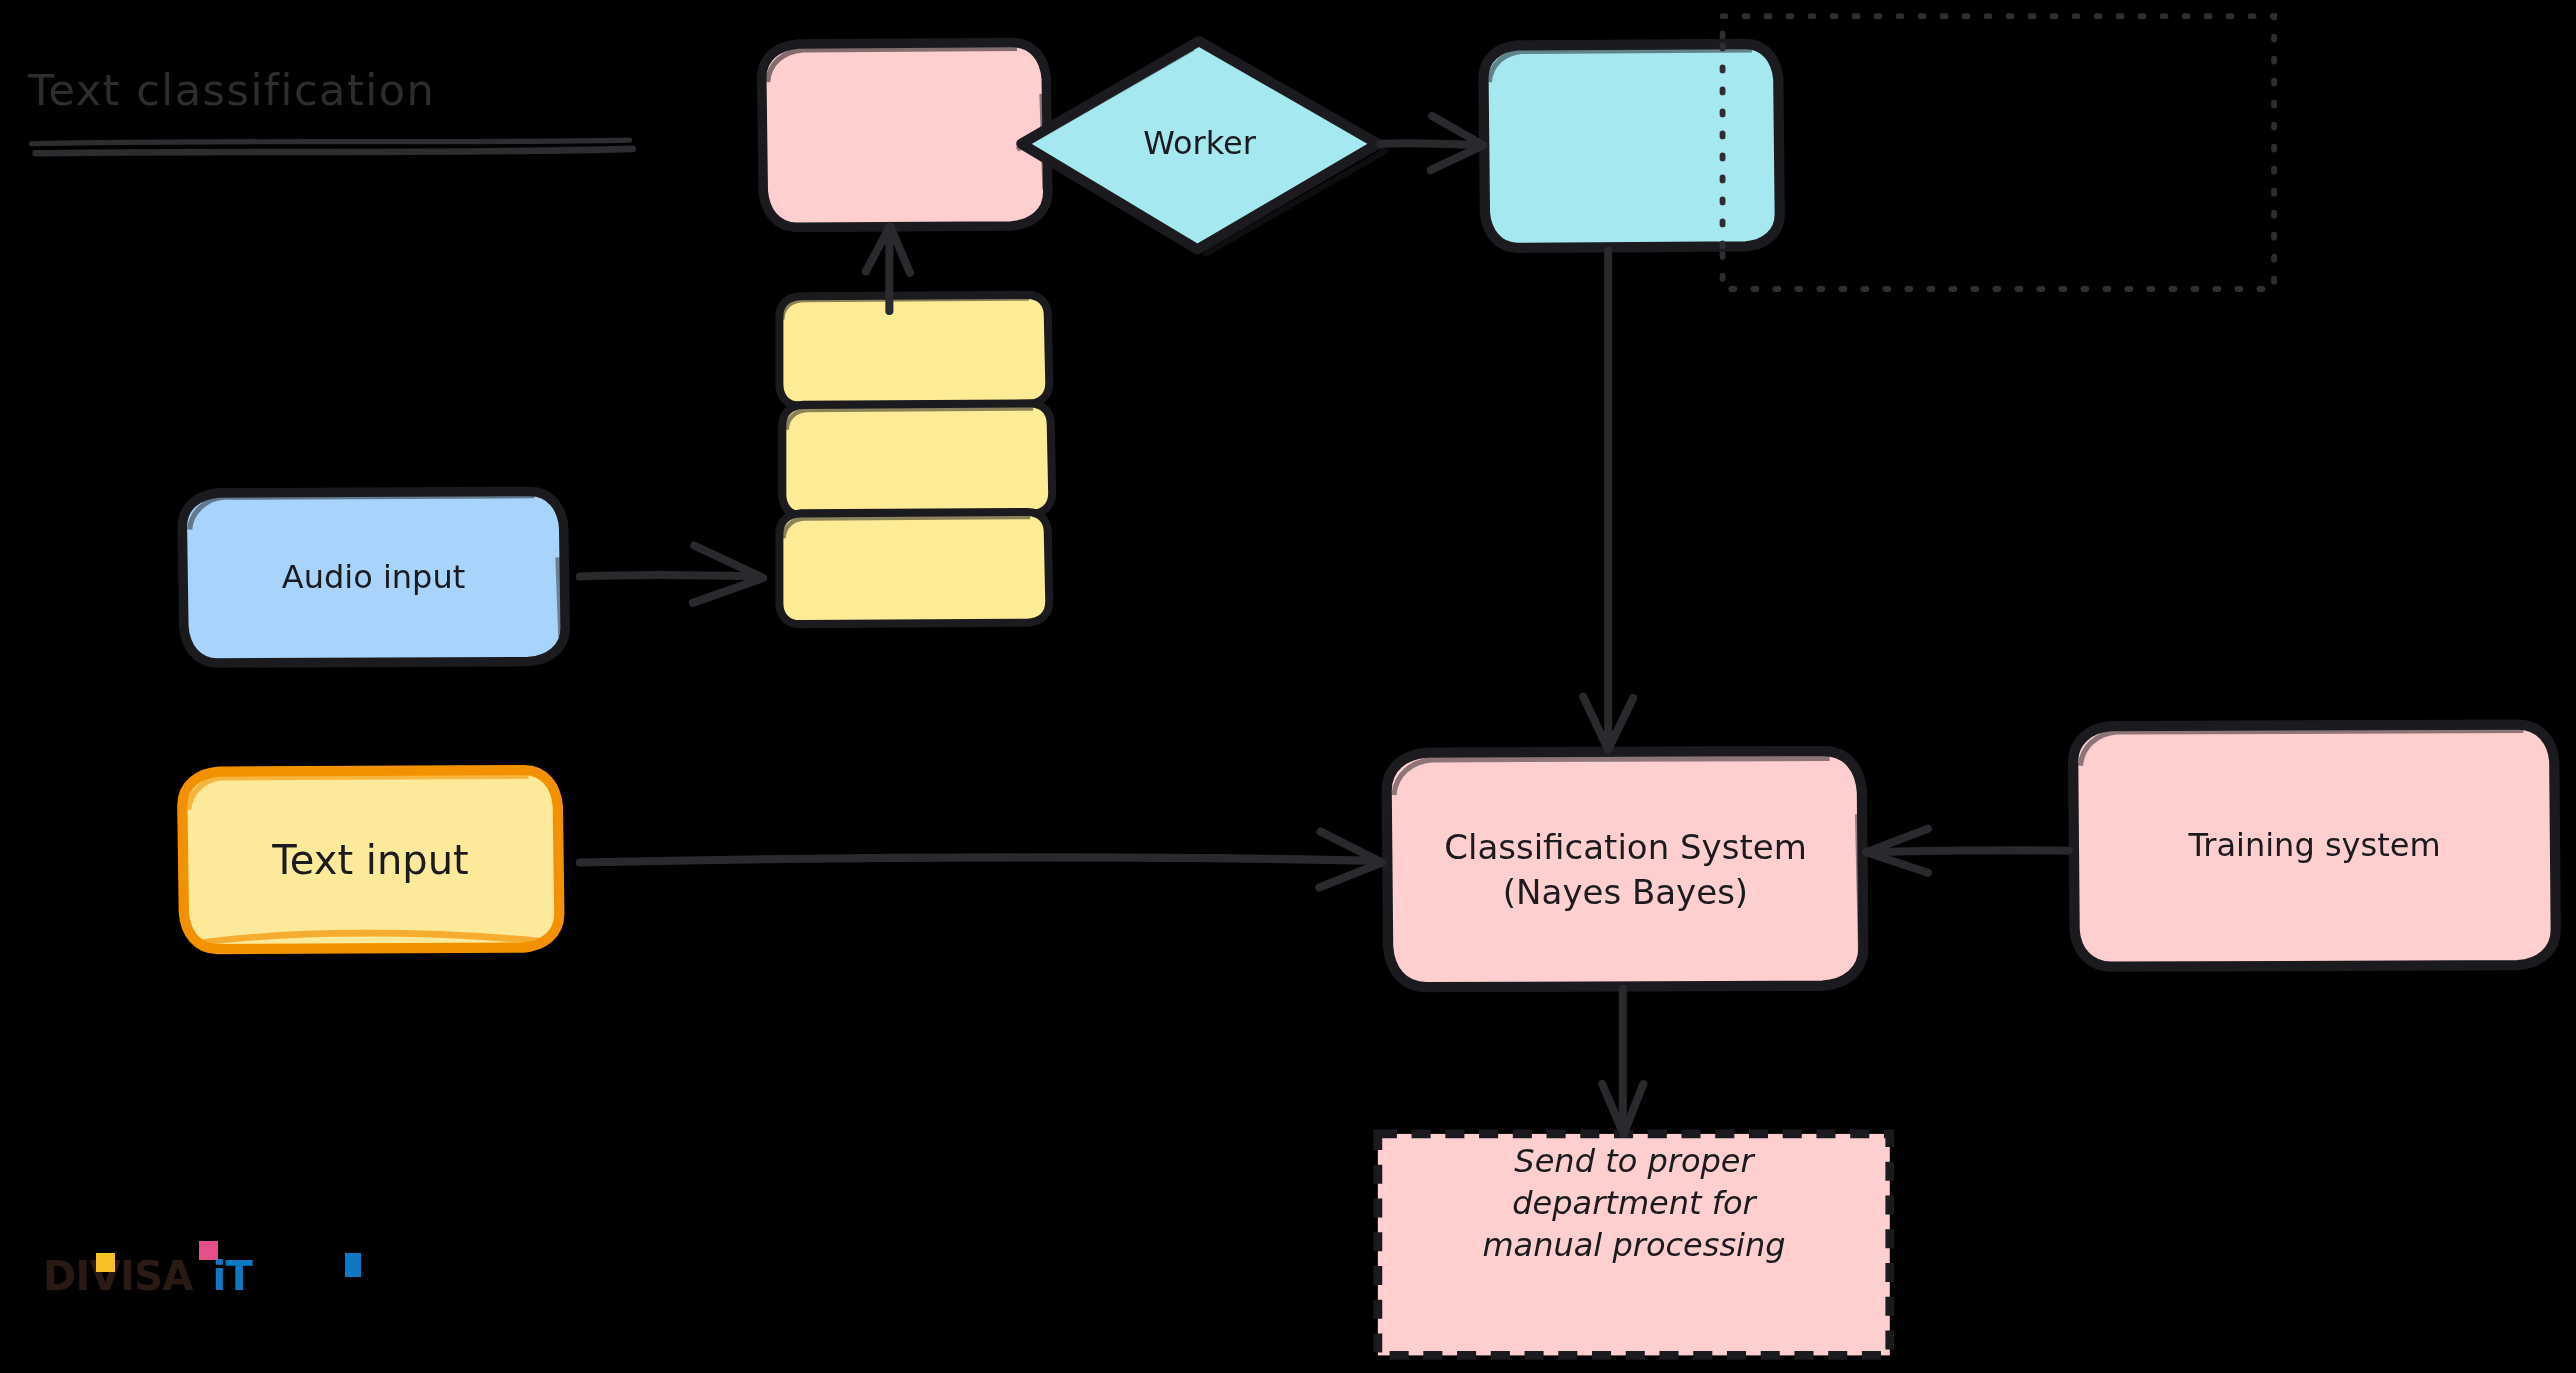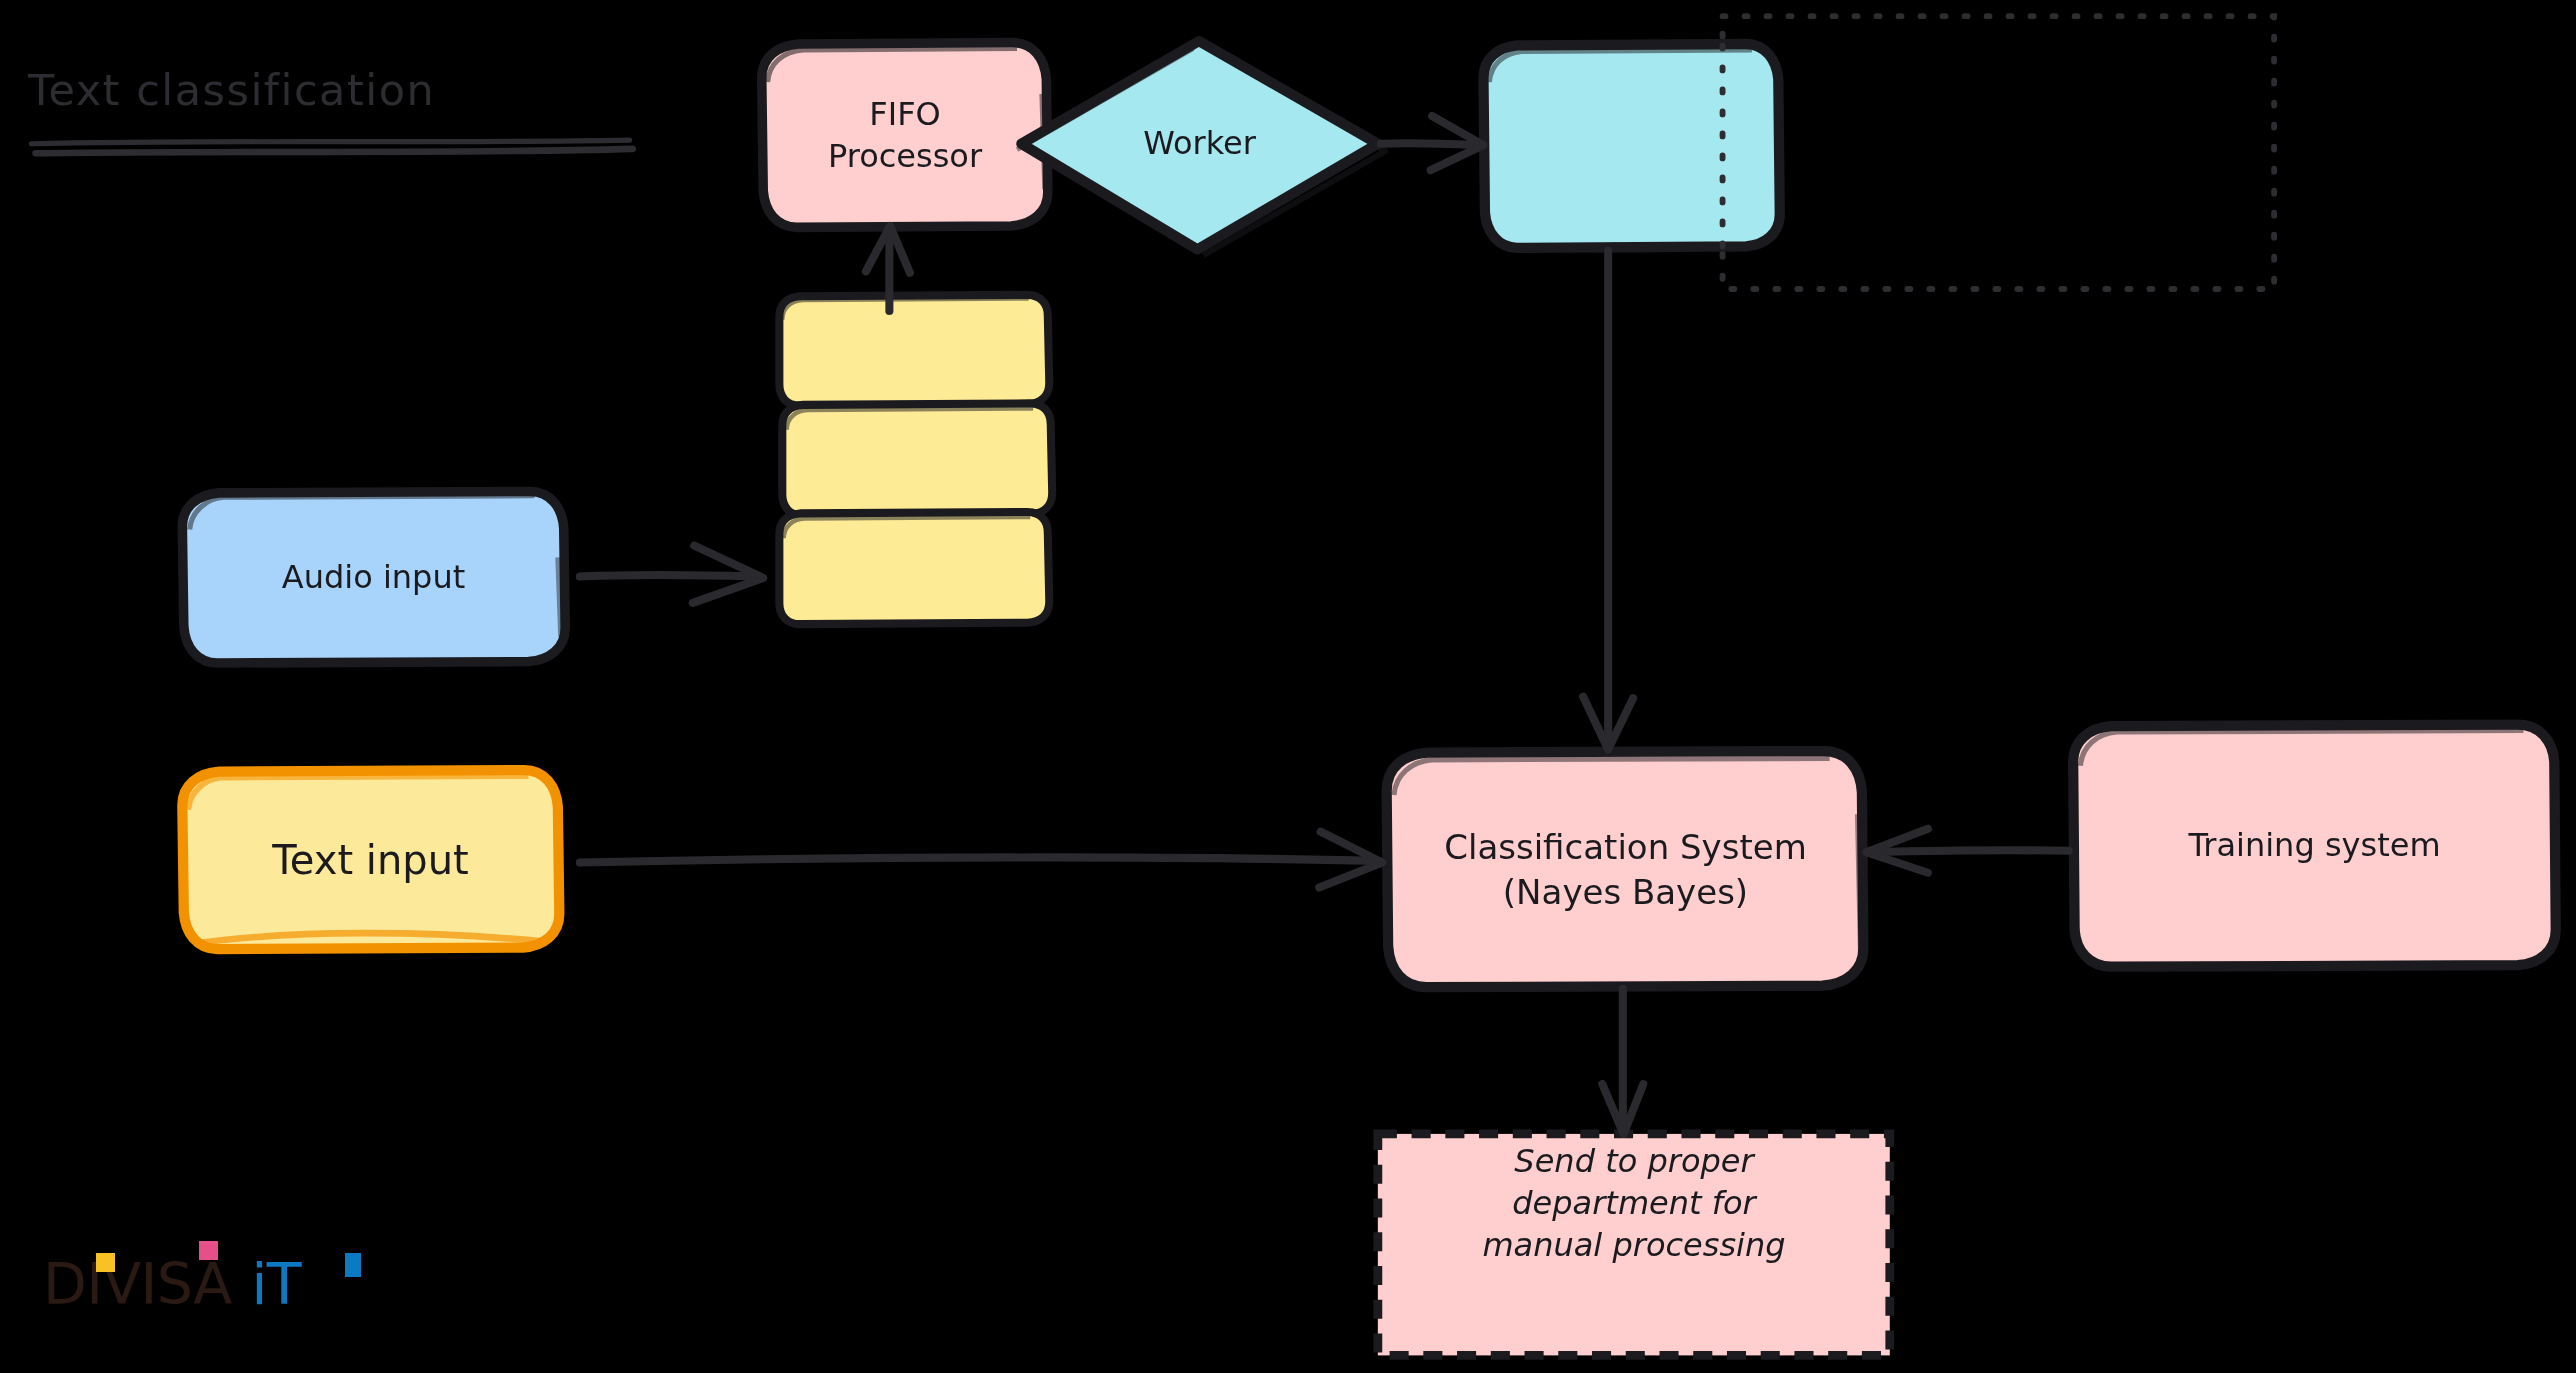--- a/index.html
+++ b/index.html
@@ -26,21 +26,21 @@
 
   
   #azure-label{
     position:absolute;left:1906px;top:90px;width:382px;
     font-size:32px;color:#3a3a3e;line-height:1.5;text-align:left;
     white-space:pre-line;
   }
 
   
   #logo{position:absolute;left:43px;top:1256px;}
-  #logo .word{font-size:57px;font-weight:normal;letter-spacing:-0.7px;line-height:1;}
+  #logo .word{font-size:40px;font-weight:bold;letter-spacing:-0.7px;line-height:1;}
   #logo .divisa{color:#2b1a14;}
   #logo .it{color:#0b7ac2;margin-left:20px;}
   .dot{position:absolute;width:19px;height:19px;}
 
   .txt-fifo{font-size:32px;}
   .txt-worker{font-size:32px;}
   .txt-transform{font-size:32px;}
   .txt-audio{font-size:32px;}
   .txt-textinput{font-size:40px;}
   .txt-class{font-size:34px;}
@@ -163,22 +163,20 @@
     <g>
       <path d="M2212 1348 C 2212 1420, 2212 1480, 2212 1540" fill="none" stroke="#2a2a2e" stroke-width="11" stroke-linecap="round"></path>
       <path d="M2184 1478 L2213 1546 L2240 1478" fill="none" stroke="#2a2a2e" stroke-width="11" stroke-linecap="round" stroke-linejoin="round"></path>
     </g>
 
   </svg>
 
   <div id="title">Text classification</div>
 
 
-  <div class="node-label txt-fifo" style="left:762px;top:44px;width:286px;height:182px;">FIFO
-Processor</div>
 
   <div class="node-label txt-worker" style="left:1042px;top:110px;width:315px;height:67px;">Worker</div>
 
 
   <div class="node-label txt-audio" style="left:182px;top:493px;width:383px;height:169px;">Audio input</div>
 
   <div class="node-label txt-textinput" style="left:182px;top:772px;width:377px;height:176px;">Text input</div>
 
   <div class="node-label txt-train" style="left:2073px;top:726px;width:483px;height:239px;">Training system</div>
 

